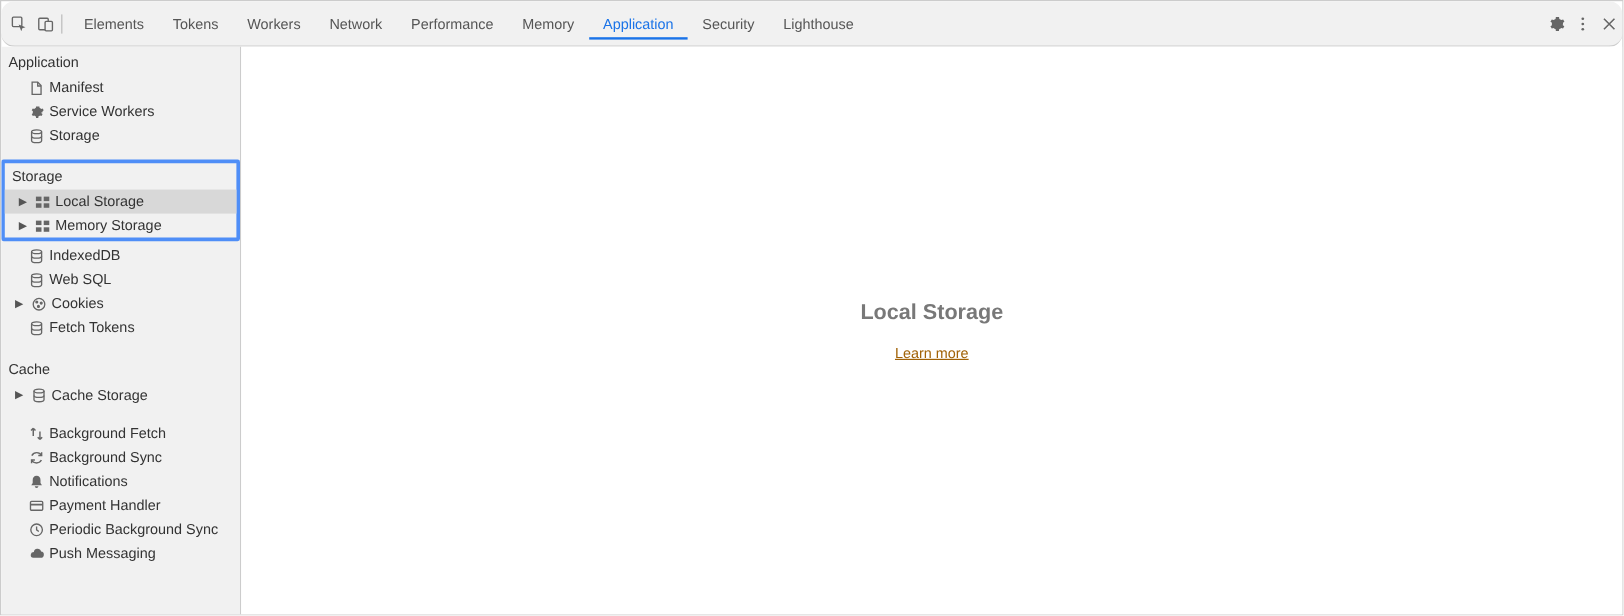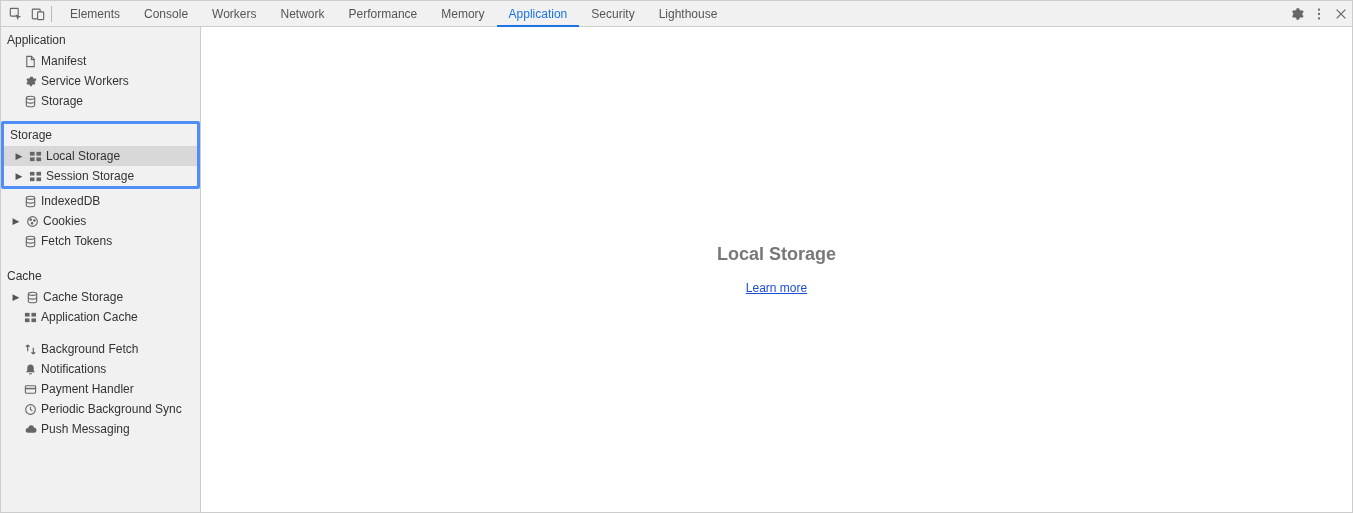--- a/index.html
+++ b/index.html
@@ -1,20 +1,20 @@
 <!DOCTYPE html>
 <html><head>
 <meta charset="utf-8">
 <style>
   * { box-sizing: border-box; }
   html, body { margin: 0; padding: 0; font-family: "Helvetica Neue", Arial, sans-serif; font-size: 12px; color: #333; background: #fff; }
   .root { width: 1353px; height: 513px; display: flex; flex-direction: column; border: 1px solid #ccc; overflow: hidden; }
 
   
-  .tabbar { display: flex; align-items: center; height: 26px; background: #f1f1f1; border-bottom: 1px solid #ccc; padding-left: 4px; }
+  .tabbar { display: flex; align-items: center; height: 38px; background: #f1f1f1; border-bottom: 1px solid #ccc; padding-left: 4px; border-radius: 11px; }
   .tabbar .iconbtn { width: 22px; height: 26px; display: flex; align-items: center; justify-content: center; color: #666; cursor: default; }
   .tabbar .iconbtn svg { width: 14px; height: 14px; }
   .tabbar .vline { width: 1px; height: 16px; background: #bbb; margin: 0 6px 0 2px; }
   .tabbar .tab { padding: 0 12px; height: 26px; display: flex; align-items: center; color: #555; cursor: default; }
   .tabbar .tab.active { color: #1a73e8; border-bottom: 2px solid #1a73e8; padding-top: 2px; }
   .tabbar .spacer { flex: 1; }
 
   
   .body { flex: 1; display: flex; min-height: 0; }
 
@@ -28,21 +28,21 @@
   .tree-row .tw { width: 10px; display: flex; justify-content: center; color: #555; font-size: 9px; }
   .tree-row .ic { width: 14px; height: 14px; display: flex; align-items: center; justify-content: center; color: #666; }
   .tree-row .ic svg { width: 13px; height: 13px; }
   .tree-row .lbl { color: #333; }
   .sp { height: 12px; }
   .highlight-box { border: 3px solid #4f8ef7; border-radius: 2px; margin: -2px 0 2px 0; }
 
   
   .main { flex: 1; background: #fff; display: flex; flex-direction: column; align-items: center; justify-content: center; gap: 16px; }
   .main .title { font-size: 18px; font-weight: 700; color: #787878; }
-  .main .learn { color: #1d4ed8; text-decoration: underline; cursor: pointer; }
+  .main .learn { color: #a16207; text-decoration: underline; cursor: pointer; }
 </style>
 </head>
 <body>
 
 <div class="root">
 
   <div class="tabbar">
     <div class="iconbtn">
       <svg viewBox="0 0 16 16" fill="none" stroke="currentColor" stroke-width="1.3">
         <rect x="1.5" y="1.5" width="9" height="9" rx="1"></rect>
@@ -51,21 +51,21 @@
     </div>
     <div class="iconbtn">
       <svg viewBox="0 0 16 16" fill="none" stroke="currentColor" stroke-width="1.3">
         <rect x="1.5" y="2.5" width="9" height="11" rx="1"></rect>
         <rect x="7.5" y="5.5" width="7" height="9" rx="1" fill="#f1f1f1"></rect>
       </svg>
     </div>
     <div class="vline"></div>
 
     <div class="tab">Elements</div>
-    <div class="tab">Console</div>
+    <div class="tab">Tokens</div>
     <div class="tab">Workers</div>
     <div class="tab">Network</div>
     <div class="tab">Performance</div>
     <div class="tab">Memory</div>
     <div class="tab active">Application</div>
     <div class="tab">Security</div>
     <div class="tab">Lighthouse</div>
 
     <div class="spacer"></div>
 
@@ -142,33 +142,43 @@
         <div class="tree-row subchild">
           <span class="tw">▶</span>
           <span class="ic">
               <svg viewBox="0 0 14 14" fill="currentColor">
                 <rect x="1" y="2" width="5" height="4"></rect>
                 <rect x="8" y="2" width="5" height="4"></rect>
                 <rect x="1" y="8" width="5" height="4"></rect>
                 <rect x="8" y="8" width="5" height="4"></rect>
               </svg>
             </span>
-          <span class="lbl">Session Storage</span>
+          <span class="lbl">Memory Storage</span>
         </div>
       </div>
 
       <div class="tree-row child">
         <span class="ic">
             <svg viewBox="0 0 14 14" fill="none" stroke="currentColor" stroke-width="1.2">
               <ellipse cx="7" cy="3" rx="4.5" ry="1.7"></ellipse>
               <path d="M2.5 3v4c0 1 2 1.7 4.5 1.7S11.5 8 11.5 7V3"></path>
               <path d="M2.5 7v4c0 1 2 1.7 4.5 1.7s4.5-.7 4.5-1.7V7"></path>
             </svg>
           </span>
         <span class="lbl">IndexedDB</span>
+      </div>
+      <div class="tree-row child">
+        <span class="ic">
+            <svg viewBox="0 0 14 14" fill="none" stroke="currentColor" stroke-width="1.2">
+              <ellipse cx="7" cy="3" rx="4.5" ry="1.7"></ellipse>
+              <path d="M2.5 3v4c0 1 2 1.7 4.5 1.7S11.5 8 11.5 7V3"></path>
+              <path d="M2.5 7v4c0 1 2 1.7 4.5 1.7s4.5-.7 4.5-1.7V7"></path>
+            </svg>
+          </span>
+        <span class="lbl">Web SQL</span>
       </div>
       <div class="tree-row subchild">
         <span class="tw">▶</span>
         <span class="ic">
             <svg viewBox="0 0 14 14" fill="none" stroke="currentColor" stroke-width="1.2">
               <circle cx="7" cy="7" r="5.2"></circle>
               <circle cx="5" cy="5" r=".8" fill="currentColor"></circle>
               <circle cx="9" cy="6" r=".8" fill="currentColor"></circle>
               <circle cx="6.5" cy="9" r=".8" fill="currentColor"></circle>
             </svg>
@@ -193,45 +203,43 @@
         <span class="tw">▶</span>
         <span class="ic">
             <svg viewBox="0 0 14 14" fill="none" stroke="currentColor" stroke-width="1.2">
               <ellipse cx="7" cy="3" rx="4.5" ry="1.7"></ellipse>
               <path d="M2.5 3v4c0 1 2 1.7 4.5 1.7S11.5 8 11.5 7V3"></path>
               <path d="M2.5 7v4c0 1 2 1.7 4.5 1.7s4.5-.7 4.5-1.7V7"></path>
             </svg>
           </span>
         <span class="lbl">Cache Storage</span>
       </div>
-      <div class="tree-row child">
-        <span class="ic">
-            <svg viewBox="0 0 14 14" fill="currentColor">
-              <rect x="1" y="2" width="5" height="4"></rect>
-              <rect x="8" y="2" width="5" height="4"></rect>
-              <rect x="1" y="8" width="5" height="4"></rect>
-              <rect x="8" y="8" width="5" height="4"></rect>
-            </svg>
-          </span>
-        <span class="lbl">Application Cache</span>
-      </div>
 
       <div class="sp"></div>
 
       <div class="tree-row child">
         <span class="ic">
             <svg viewBox="0 0 14 14" fill="none" stroke="currentColor" stroke-width="1.3">
               <path d="M4 2v7M4 2l-2 2M4 2l2 2"></path>
               <path d="M10 12V5M10 12l-2-2M10 12l2-2"></path>
             </svg>
           </span>
         <span class="lbl">Background Fetch</span>
       </div>
       <div class="tree-row child">
         <span class="ic">
+            <svg viewBox="0 0 14 14" fill="none" stroke="currentColor" stroke-width="1.3">
+              <path d="M11.5 5A5 5 0 0 0 2.7 5M2.5 9a5 5 0 0 0 8.8 0"></path>
+              <path d="M11.5 2v3h-3M2.5 12V9h3"></path>
+            </svg>
+          </span>
+        <span class="lbl">Background Sync</span>
+      </div>
+      <div class="tree-row child">
+        <span class="ic">
             <svg viewBox="0 0 14 14" fill="currentColor">
               <path d="M7 1.5c-2.2 0-3.5 1.6-3.5 3.8V8l-1.3 2h9.6L10.5 8V5.3c0-2.2-1.3-3.8-3.5-3.8Zm0 11c.9 0 1.6-.6 1.6-1.5H5.4c0 .9.7 1.5 1.6 1.5Z"></path>
             </svg>
           </span>
         <span class="lbl">Notifications</span>
       </div>
       <div class="tree-row child">
         <span class="ic">
             <svg viewBox="0 0 14 14" fill="none" stroke="currentColor" stroke-width="1.2">
               <rect x="1.5" y="3" width="11" height="8" rx="1"></rect>

